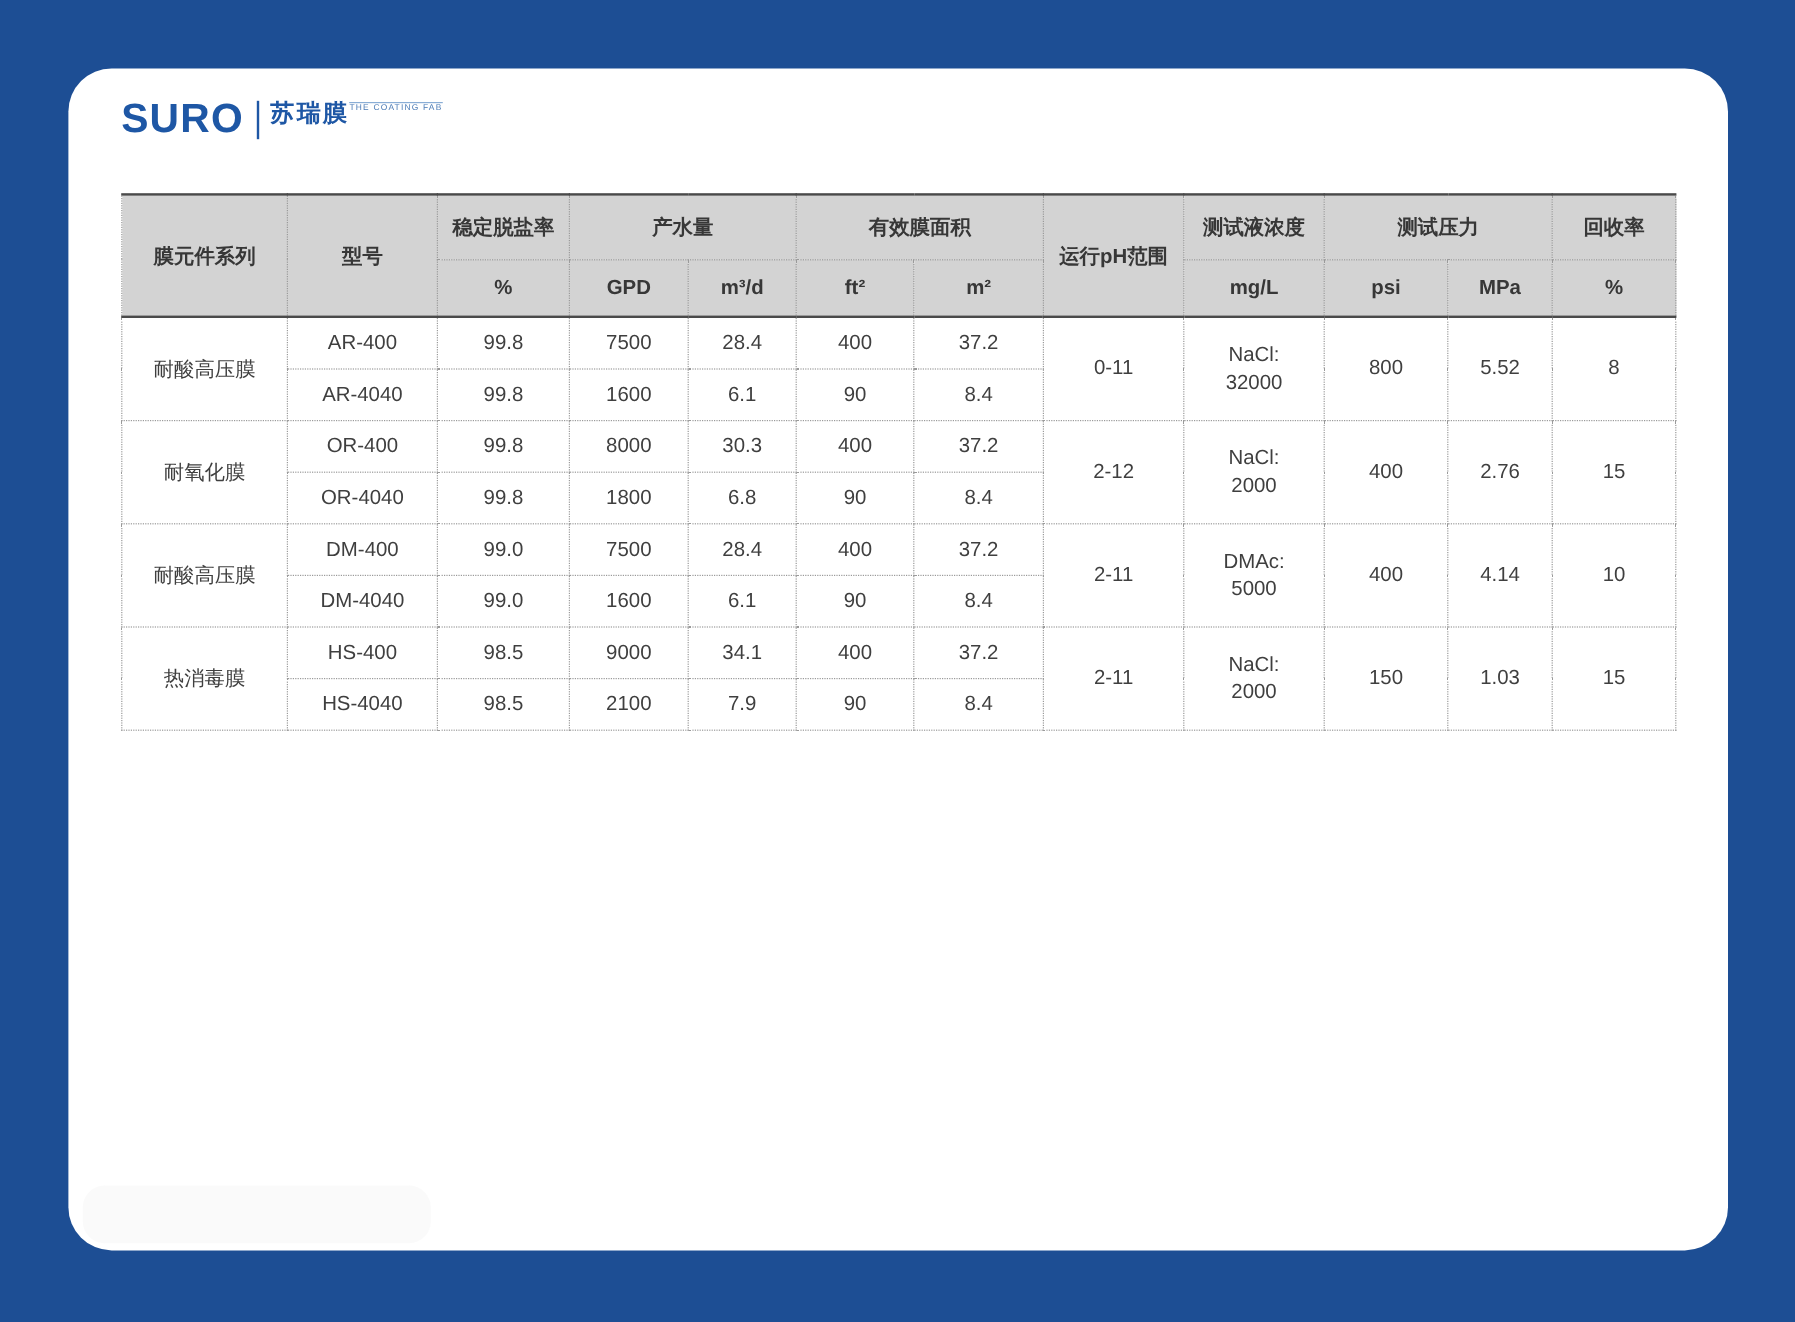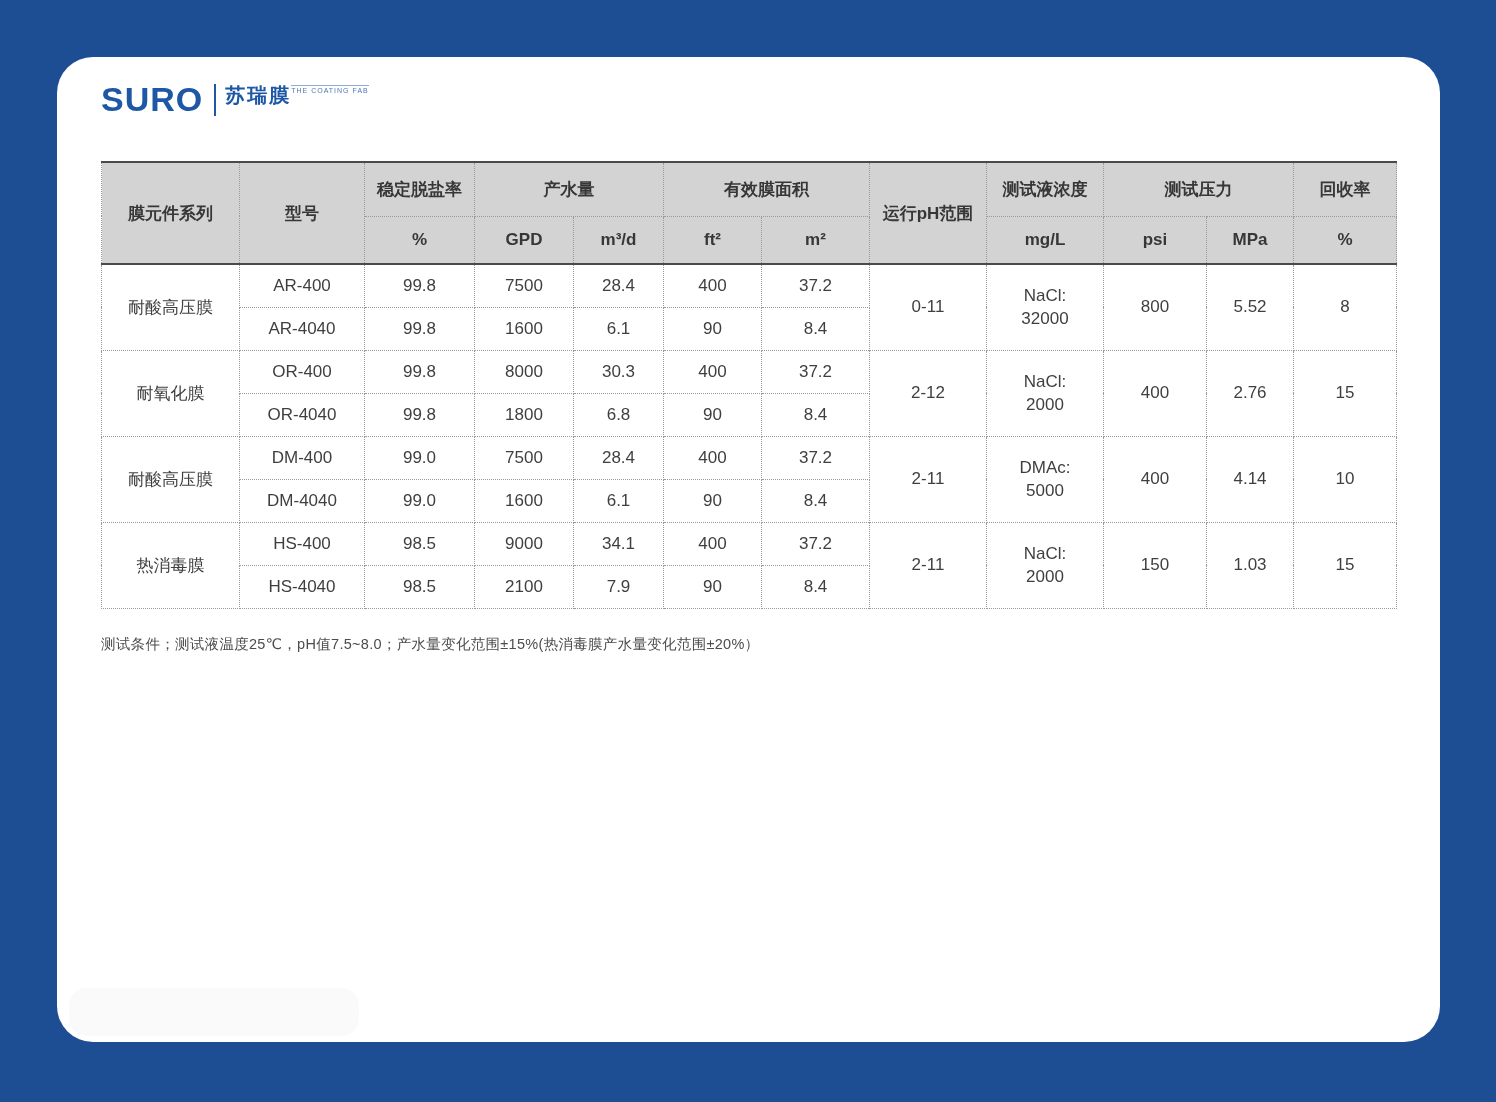--- a/index.html
+++ b/index.html
@@ -221,16 +221,15 @@
         <td>98.5</td>
         <td>2100</td>
         <td>7.9</td>
         <td>90</td>
         <td>8.4</td>
       </tr>
 
     </tbody>
   </table>
 
-  <div class="footnote">测试条件；测试液温度25℃，pH值7.5~8.0；产水量变化范围±15%(热消毒膜产水量变化范围±20%）</div>
 
   <div class="watermark"></div>
 </div>
 
 </body></html>

